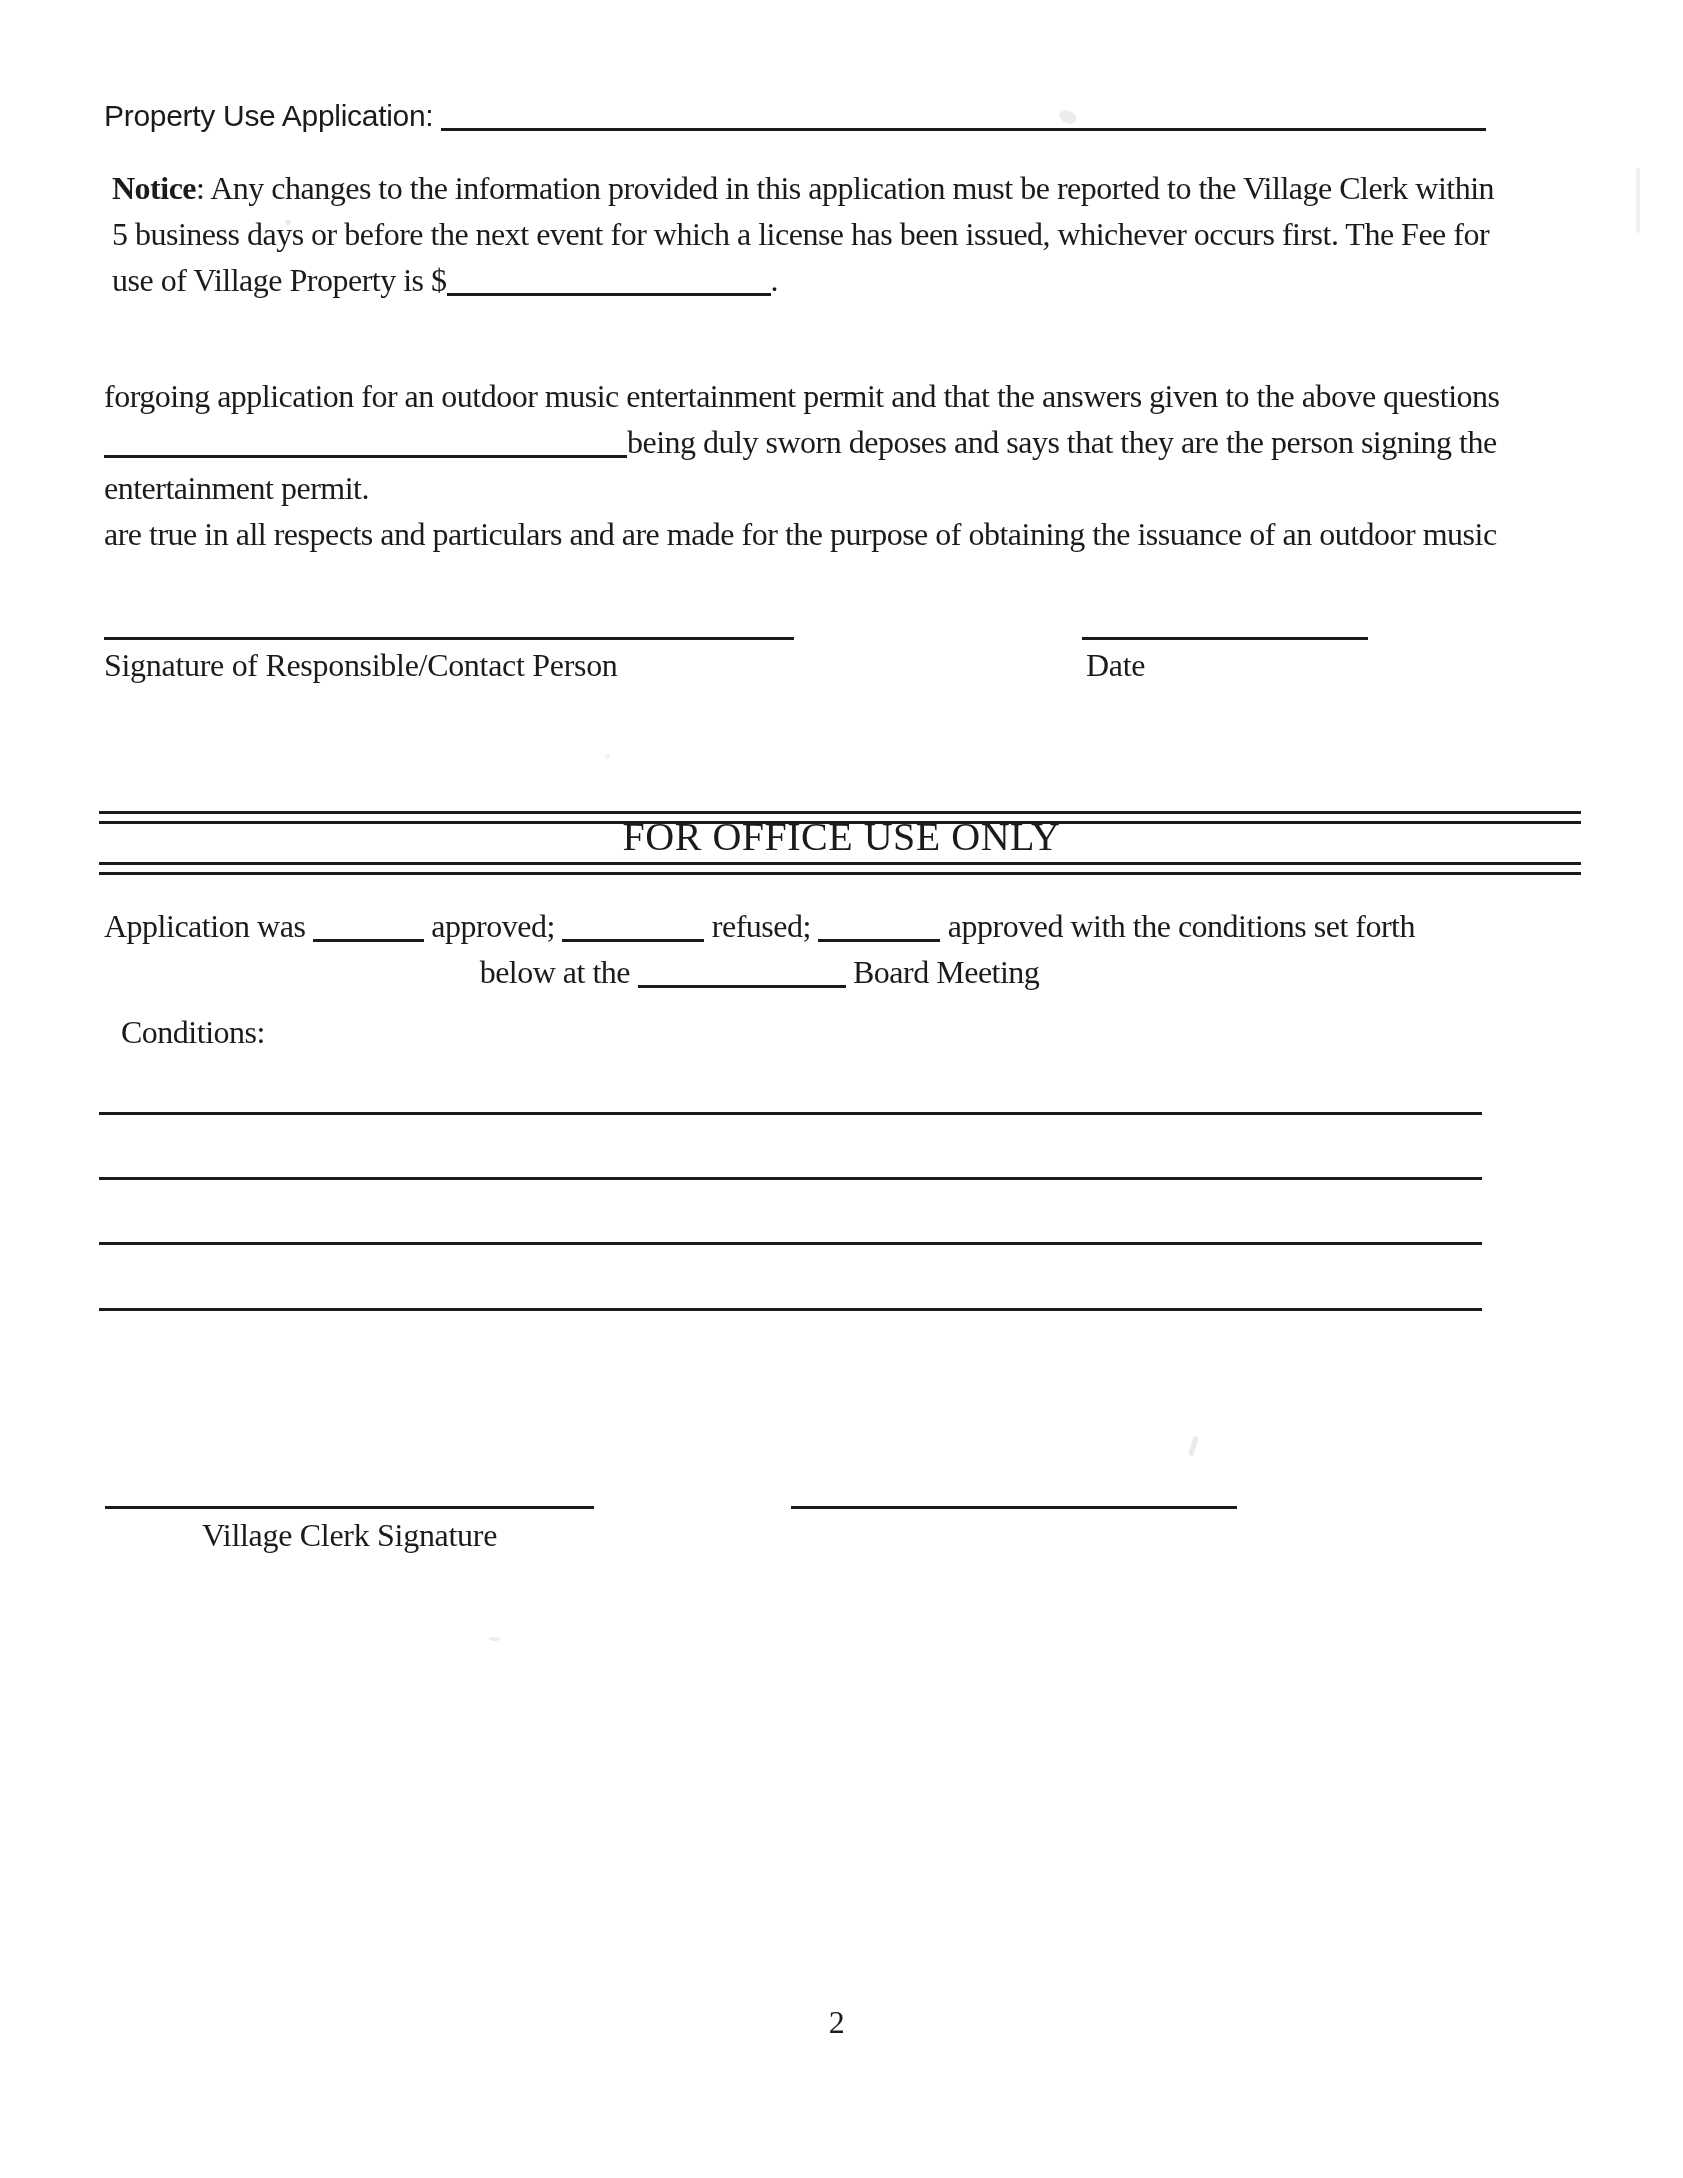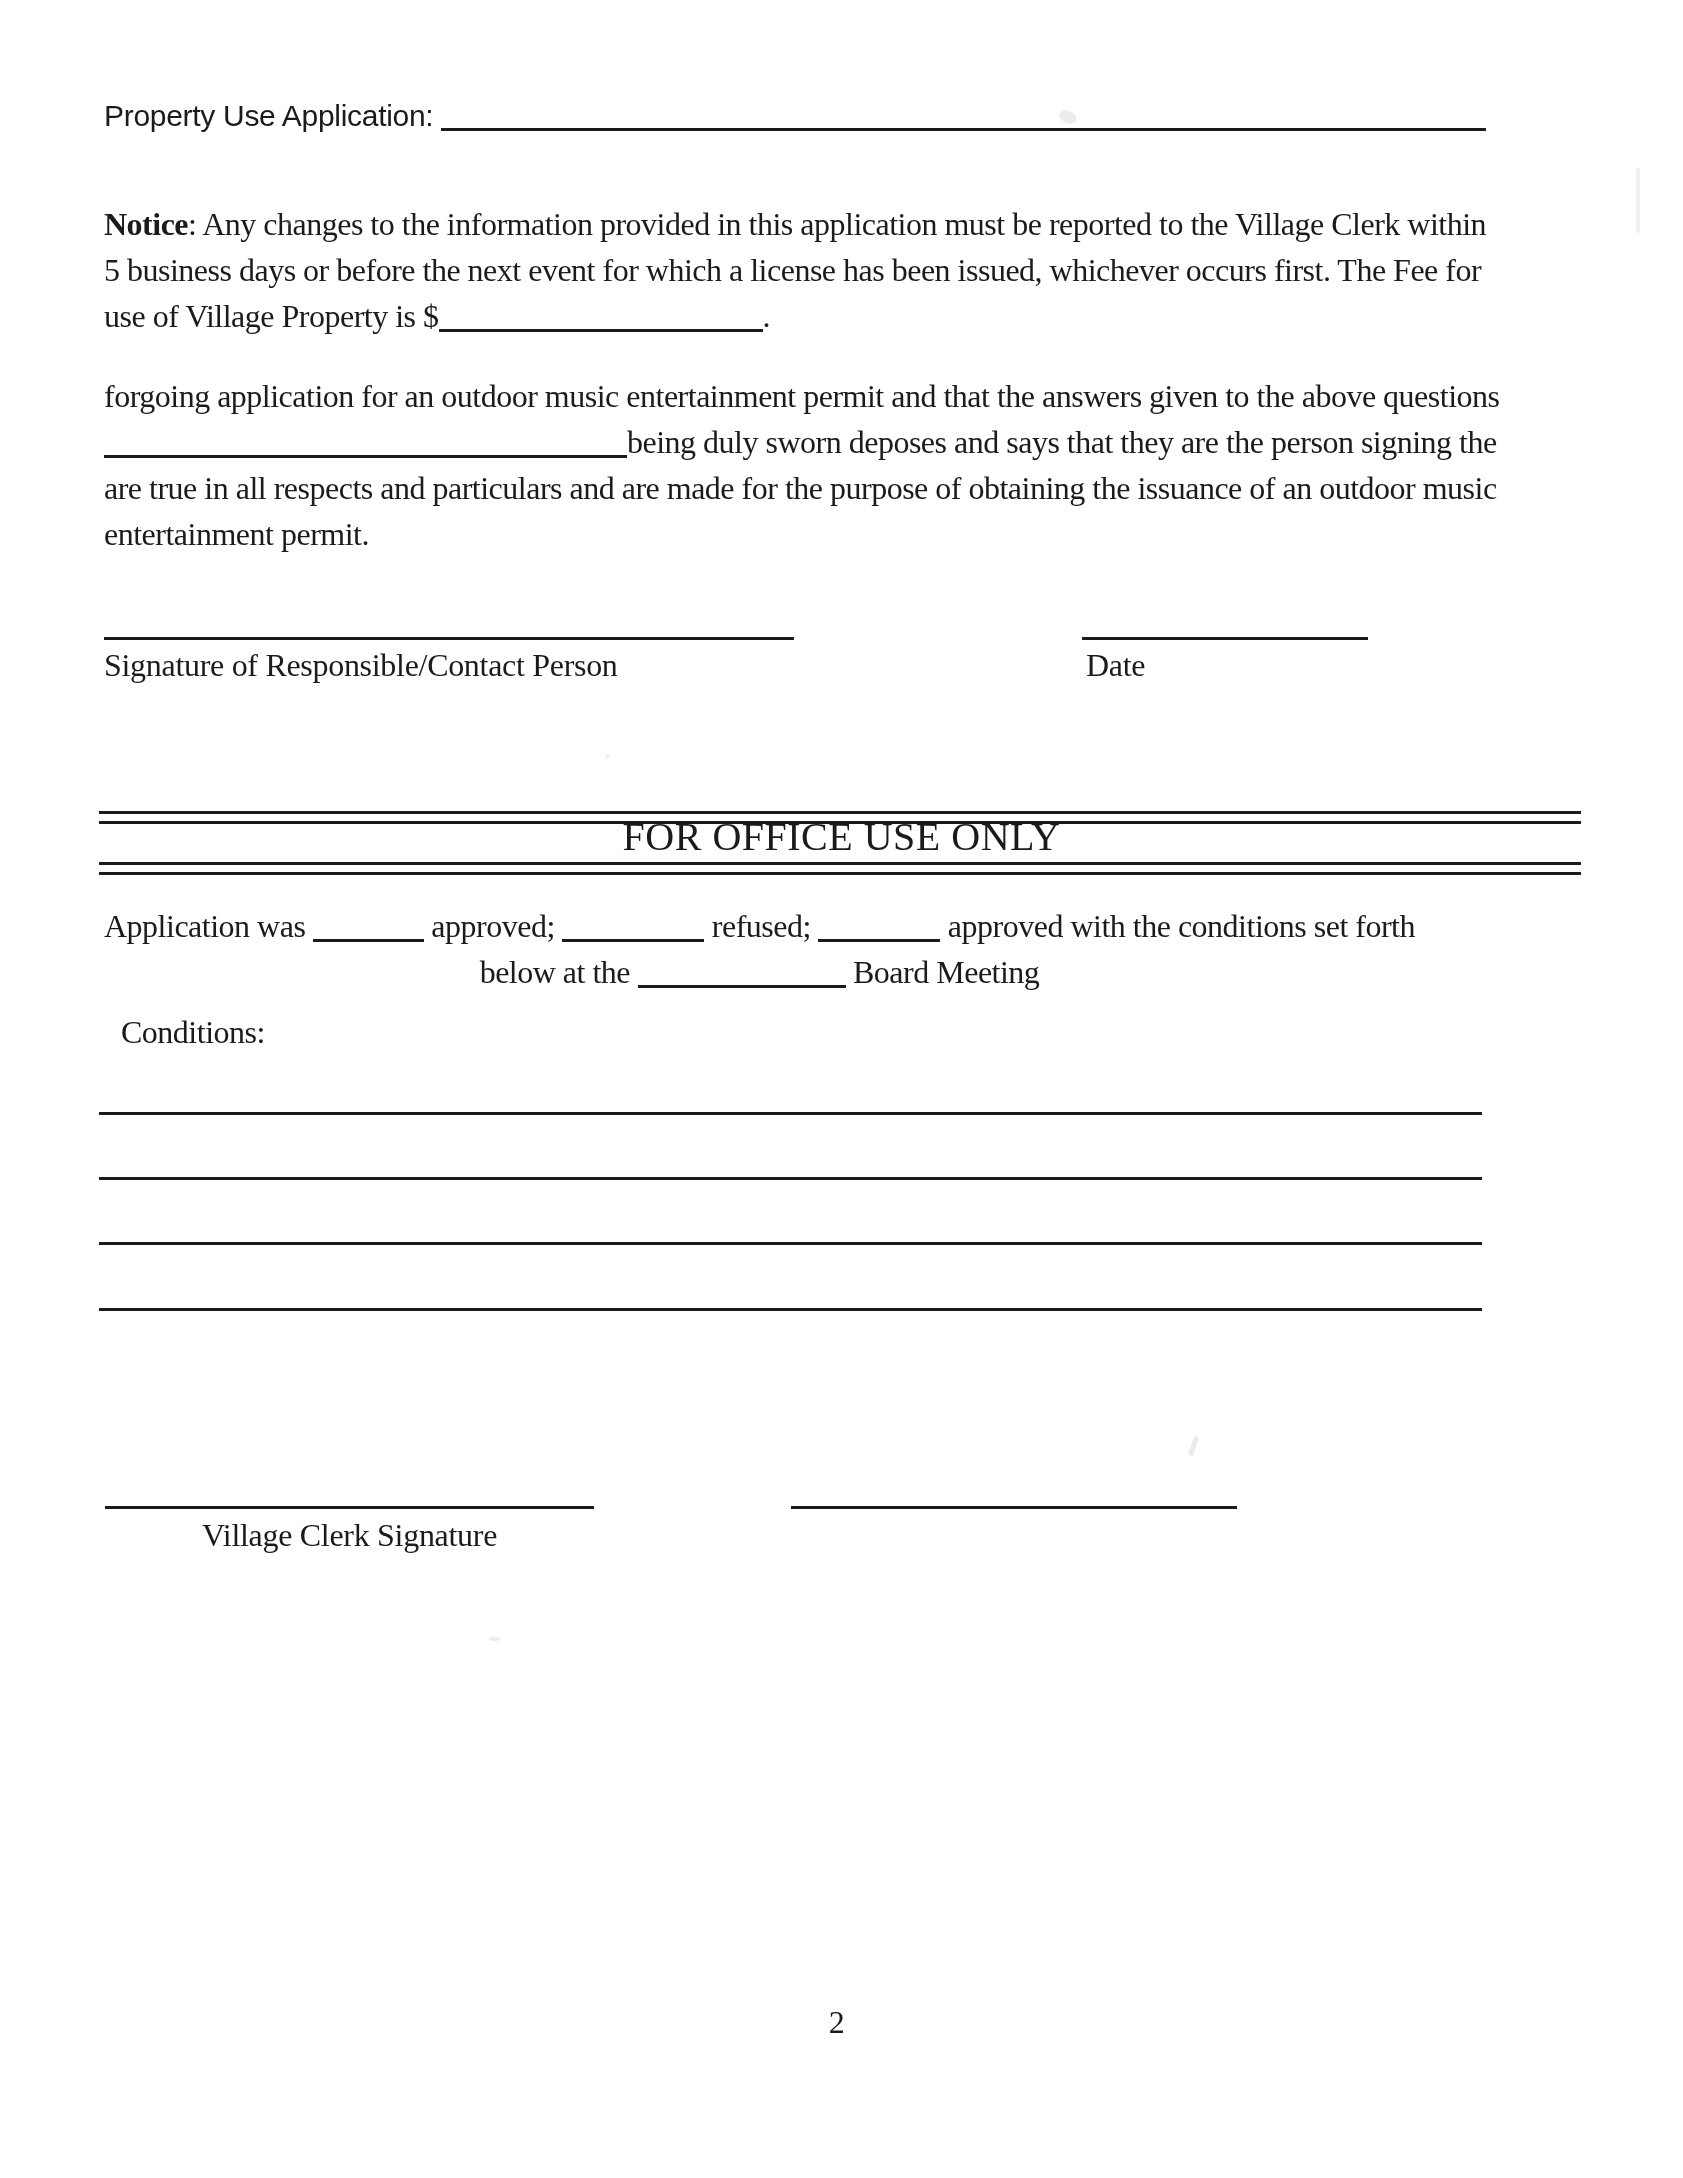--- a/index.html
+++ b/index.html
@@ -62,31 +62,31 @@
   
   .artifact{position:absolute;background:#b9b9b9;border-radius:50%;}
 </style>
 </head>
 <body>
 
 <div class="page">
 
   <div class="abs sans" style="left:104px;top:96px;"><span>Property Use Application:</span> <span class="blank" style="width:1045px;"></span></div>
 
-  <div class="abs" style="left:104px;top:165px;margin-top:36px;">
+  <div class="abs" style="left:112px;top:165px;">
     <div class="serif"><span class="bold">Notice</span><span>: Any changes to the information provided in this application must be reported to the Village Clerk within</span></div>
     <div class="serif">5 business days or before the next event for which a license has been issued, whichever occurs first. The Fee for</div>
     <div class="serif"><span>use of Village Property is $</span><span class="blank" style="width:324px;"></span><span>.</span></div>
   </div>
 
   <div class="abs" style="left:104px;top:373px;">
     <div class="serif">forgoing application for an outdoor music entertainment permit and that the answers given to the above questions</div>
     <div class="serif"><span class="blank" style="width:523px;"></span><span>being duly sworn deposes and says that they are the person signing the</span></div>
+    <div class="serif">entertainment permit.</div>
     <div class="serif">are true in all respects and particulars and are made for the purpose of obtaining the issuance of an outdoor music</div>
-    <div class="serif">entertainment permit.</div>
   </div>
 
   <div class="rule" style="left:104px;top:637px;width:690px;"></div>
   <div class="rule" style="left:1082px;top:637px;width:286px;"></div>
   <div class="abs label" style="left:104px;top:645px;">Signature of Responsible/Contact Person</div>
   <div class="abs label" style="left:1086px;top:645px;">Date</div>
 
   <div class="dbl" style="left:99px;top:811px;width:1482px;"></div>
   <div class="abs center office-title" style="left:0;top:818px;width:1683px;">FOR OFFICE USE ONLY</div>
   <div class="dbl" style="left:99px;top:862px;width:1482px;"></div>

